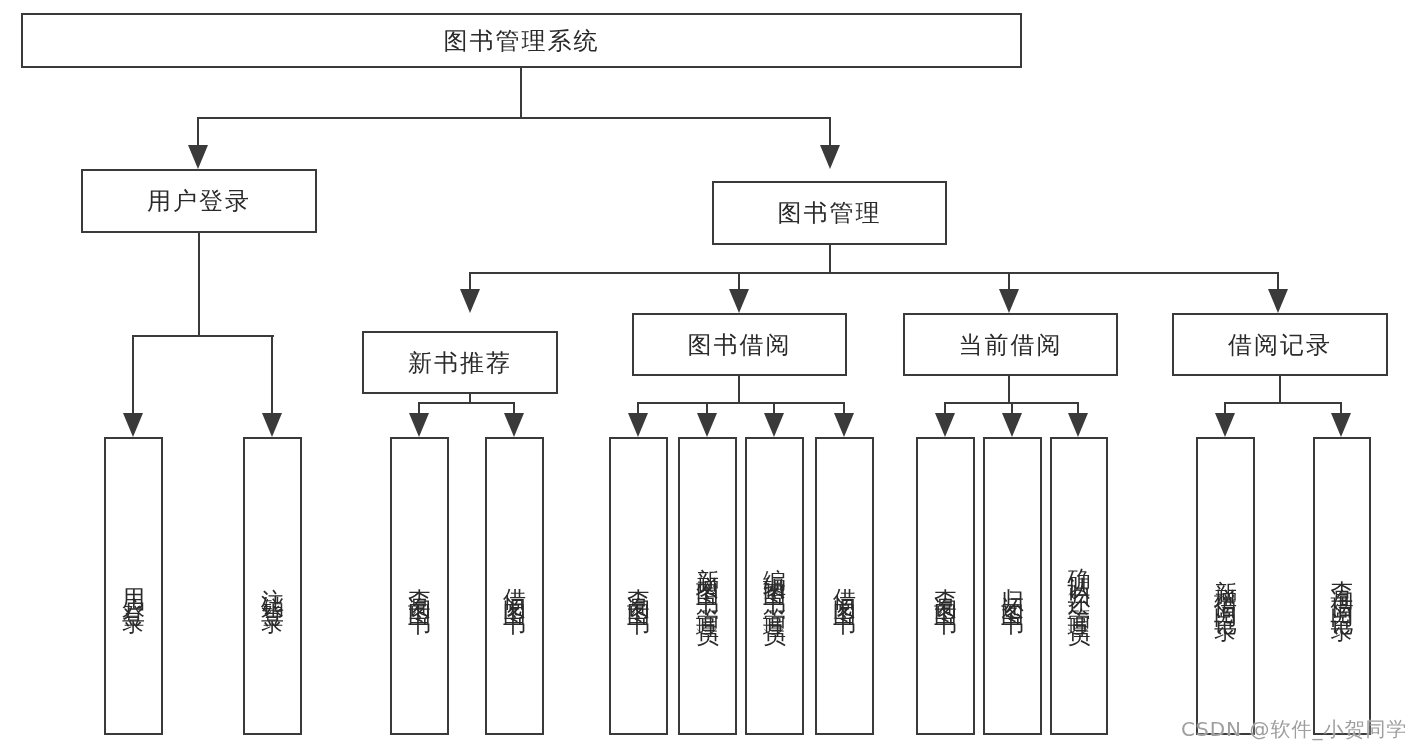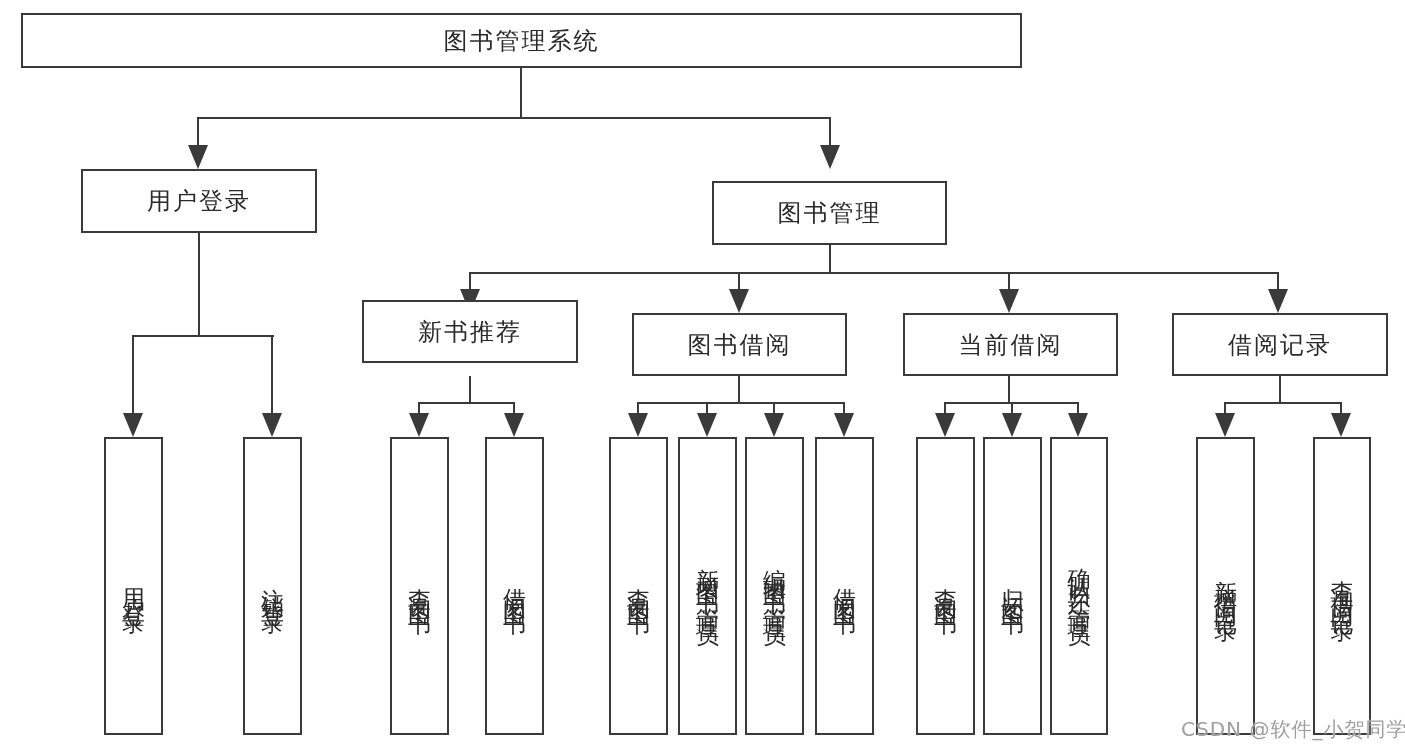--- a/index.html
+++ b/index.html
@@ -131,21 +131,21 @@
     <span>图书管理系统</span>
   </div>
 
   <div class="node h" style="left:81px;top:169px;width:236px;height:64px;">
     <span>用户登录</span>
   </div>
   <div class="node h" style="left:712px;top:169px;width:235px;height:64px;margin-top:12px;">
     <span>图书管理</span>
   </div>
 
-  <div class="node h" style="left:362px;top:300px;width:216px;height:63px;">
+  <div class="node h" style="left:362px;top:331px;width:196px;height:63px;">
     <span>新书推荐</span>
   </div>
   <div class="node h" style="left:632px;top:313px;width:215px;height:63px;">
     <span>图书借阅</span>
   </div>
   <div class="node h" style="left:903px;top:313px;width:215px;height:63px;">
     <span>当前借阅</span>
   </div>
   <div class="node h" style="left:1172px;top:313px;width:216px;height:63px;">
     <span>借阅记录</span>

